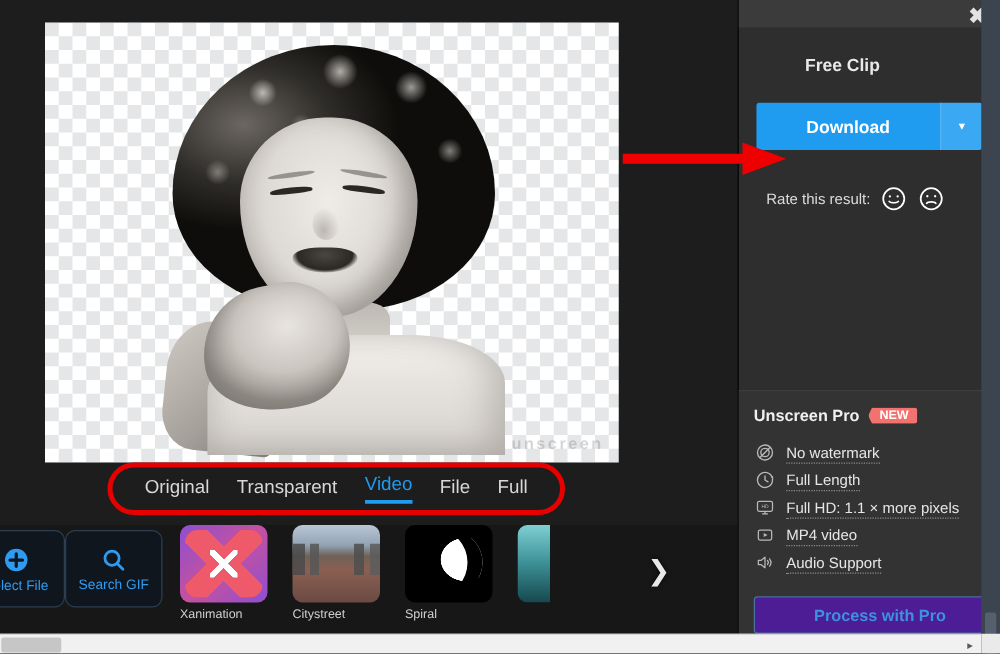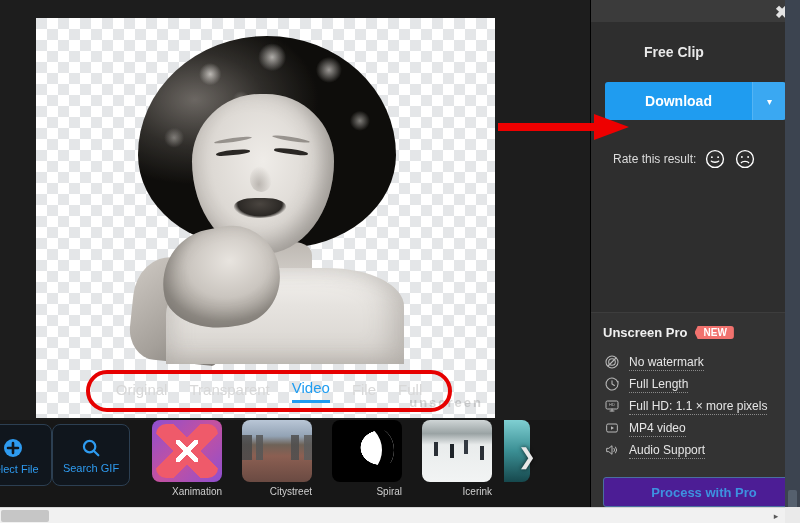--- a/index.html
+++ b/index.html
@@ -21,21 +21,21 @@
   .editor-area {
     position: absolute;
     left: 0; top: 0;
     width: 590px; height: 507px;
     background: #1d1d1d;
   }
 
   .canvas-wrap {
     position: absolute;
     left: 36px; top: 18px;
-    width: 459px; height: 400px;
+    width: 459px; height: 352px;
     background:
       repeating-conic-gradient(#ffffff 0% 25%, #e4e6e8 0% 50%) 0 0 / 22px 22px;
     overflow: hidden;
   }
 
   
   .subject {
     position: absolute;
     left: 96px; top: 18px;
     width: 272px; height: 326px;
@@ -183,21 +183,21 @@
   .chip + .chip { margin-left: 0; }
   .chip svg { display: block; }
 
   .thumbs {
     display: flex; align-items: flex-start;
     margin-left: 14px; gap: 12px;
     position: relative;
   }
   .thumb {
     width: 78px;
-    display: flex; flex-direction: column; align-items: flex-end;
+    display: flex; flex-direction: column; align-items: flex-start;
     cursor: pointer;
     flex: 0 0 auto;
   }
   .thumb .pic {
     width: 70px; height: 62px;
     border-radius: 8px;
     overflow: hidden;
     background: #222;
   }
   .thumb .cap {
@@ -534,24 +534,20 @@
         <div class="thumb">
           <div class="pic citystreet"></div>
           <div class="cap">Citystreet</div>
         </div>
 
         <div class="thumb">
           <div class="pic spiral"></div>
           <div class="cap">Spiral</div>
         </div>
 
-        <div class="thumb">
-          <div class="pic icerink"></div>
-          <div class="cap">Icerink</div>
-        </div>
 
 
         <div class="thumb clipped">
           <div class="pic partial"></div>
         </div>
 
       </div>
     </div>
 
     <div class="next-arrow">❯</div>

